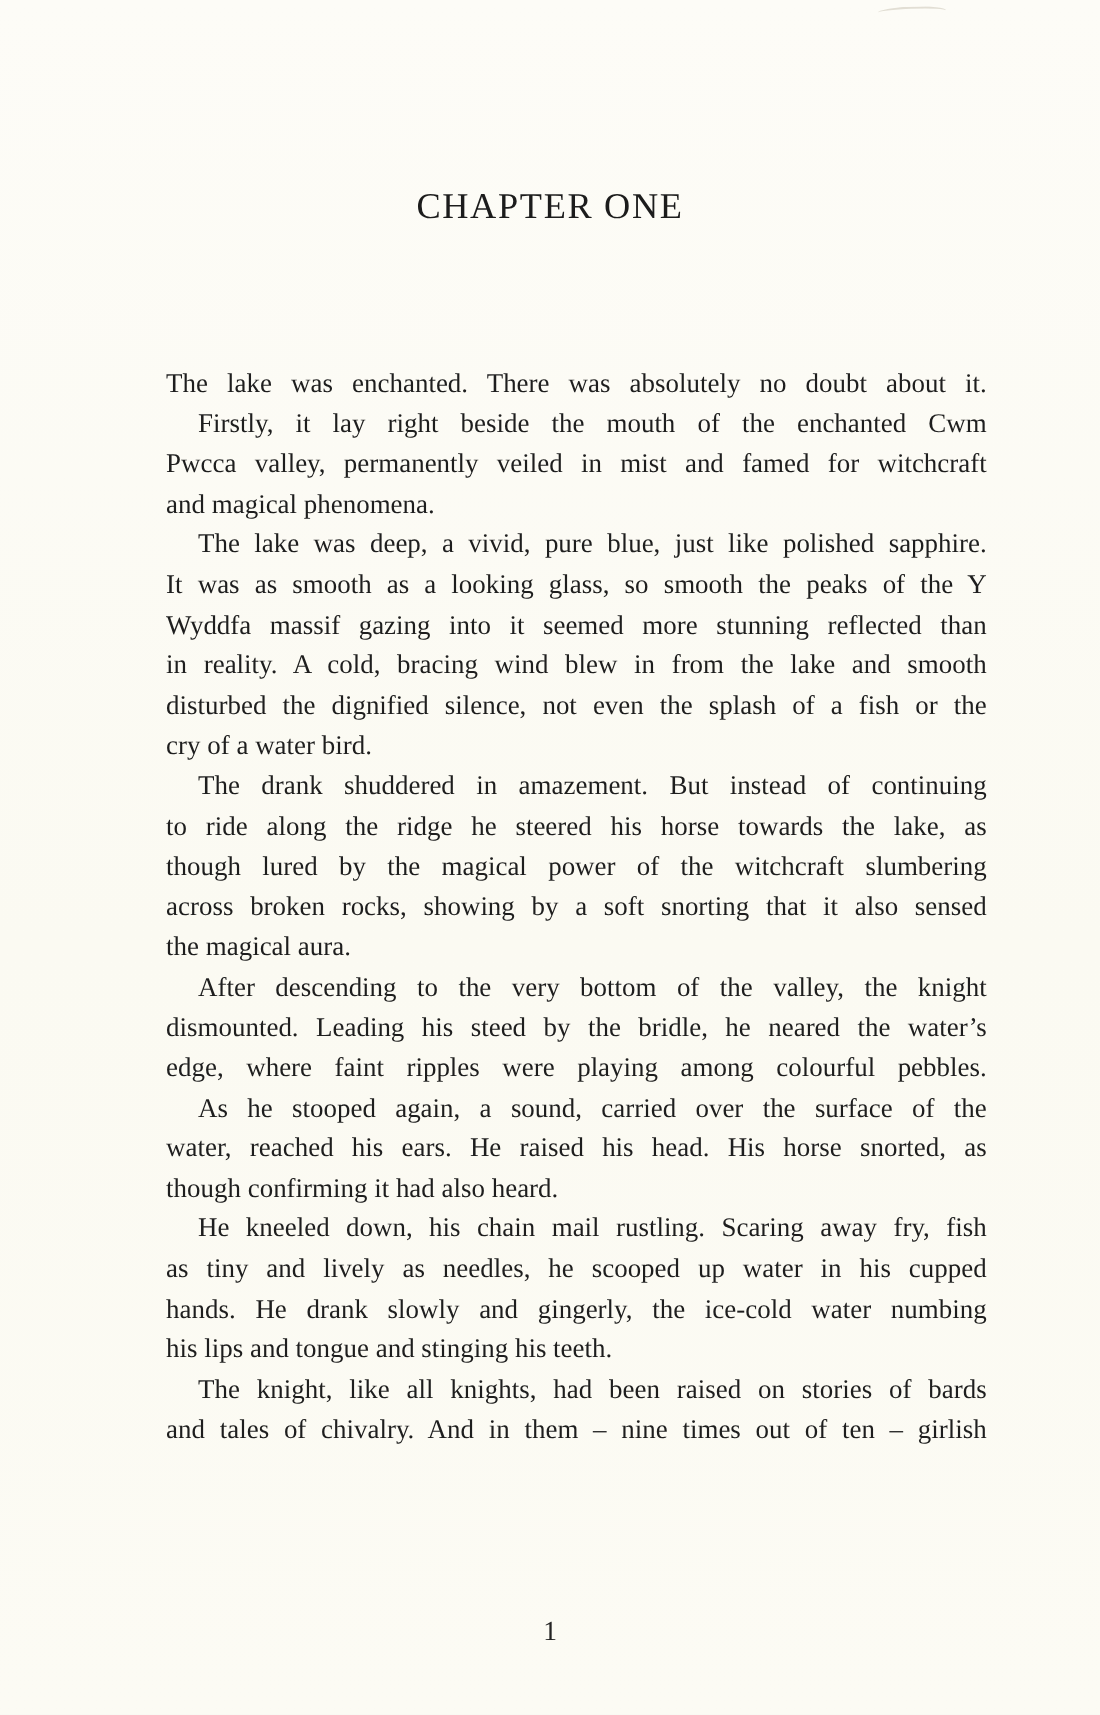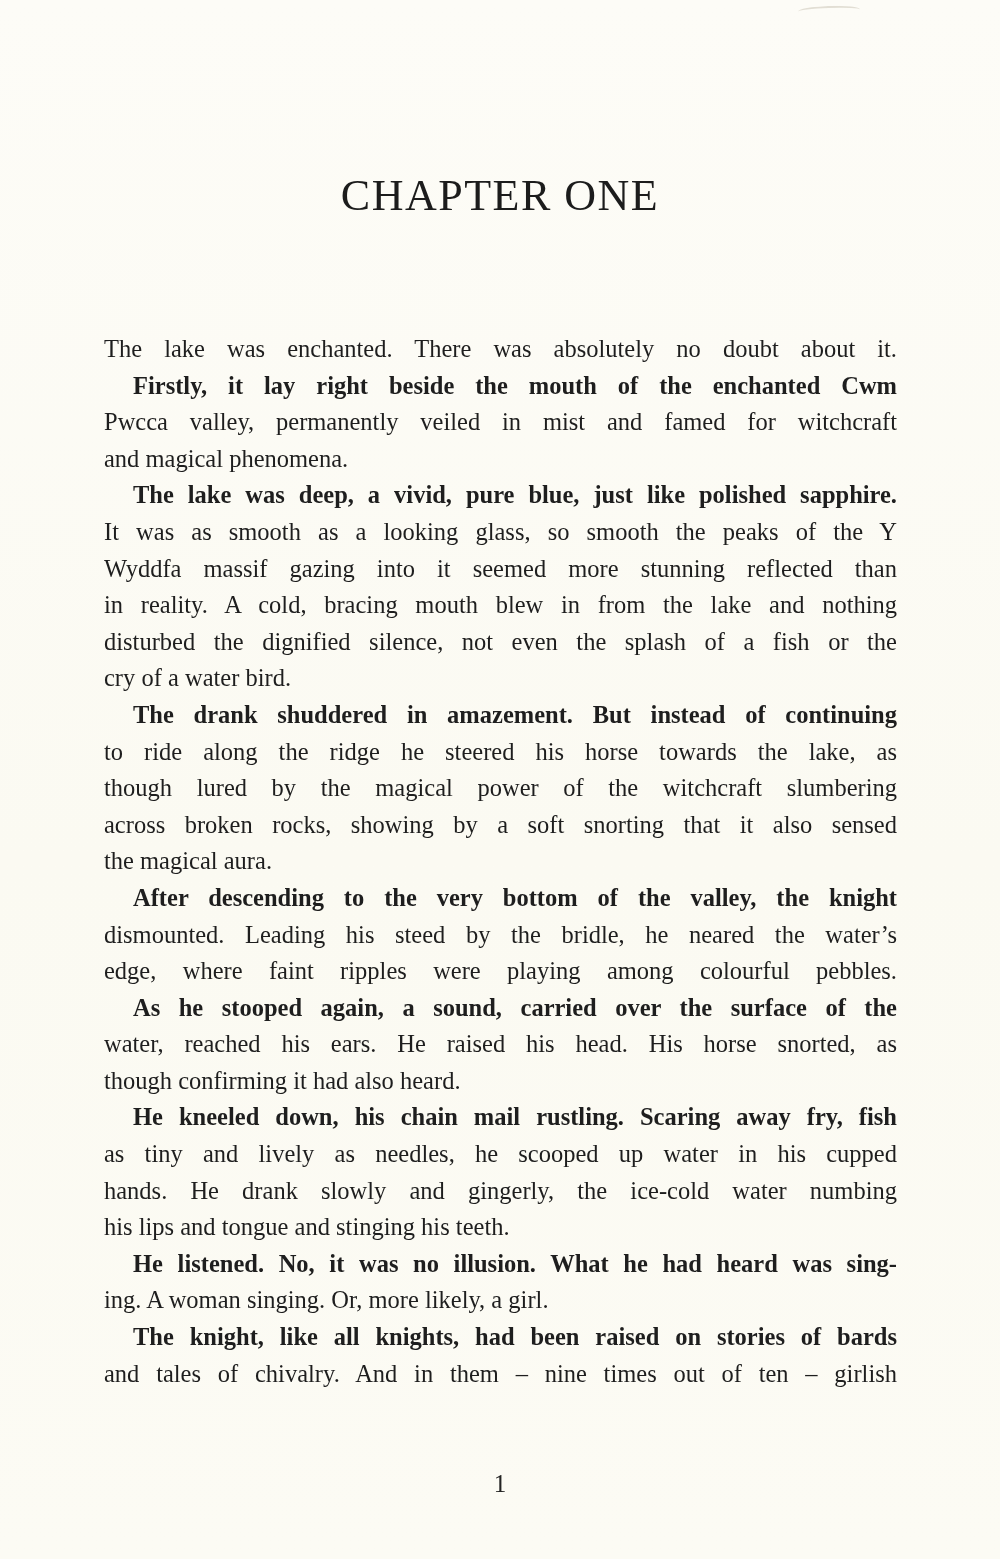--- a/index.html
+++ b/index.html
@@ -15,46 +15,47 @@
     background: linear-gradient(180deg, #fdfcf7 0%, #fbfaf2 55%, #fcfbf4 100%);
     color: #1f1f1f;
     overflow: hidden;
   }
   .chapter-title {
     position: absolute;
     top: 170px;
     left: 0;
     width: 100%;
     text-align: center;
-    font-size: 44px;
+    font-size: 33px;
     font-weight: normal;
     letter-spacing: 1.5px;
     color: #1c1c1c;
   }
   .text-block {
     position: absolute;
     top: 331px;
     left: 104px;
     width: 793px;
   }
   .para { margin: 0; }
   .line {
     font-size: 24.5px;
     line-height: 36.6px;
     white-space: normal;
     text-align: left;
     color: #1e1e1e;
+    margin-left: 47px;
   }
   
   .line.j {
     text-align: justify;
     text-align-last: justify;
   }
   
-  .line.ind { padding-left: 29px; font-weight: bold; }
+  .line.ind { padding-left: 29px; }
   .page-number {
     position: absolute;
     top: 1470px;
     left: 0;
     width: 100%;
     text-align: center;
     font-size: 25px;
     color: #242424;
   }
   
@@ -88,21 +89,21 @@
       <span class="line j ind" style="display:block">Firstly, it lay right beside the mouth of the enchanted Cwm</span>
       <span class="line j" style="display:block">Pwcca valley, permanently veiled in mist and famed for witchcraft</span>
       <span class="line" style="display:block">and magical phenomena.</span>
     </p>
 
 
     <p class="para">
       <span class="line j ind" style="display:block">The lake was deep, a vivid, pure blue, just like polished sapphire.</span>
       <span class="line j" style="display:block">It was as smooth as a looking glass, so smooth the peaks of the Y</span>
       <span class="line j" style="display:block">Wyddfa massif gazing into it seemed more stunning reflected than</span>
-      <span class="line j" style="display:block">in reality. A cold, bracing mouth blew in from the lake and nothing</span>
+      <span class="line j" style="display:block">in reality. A cold, bracing wind blew in from the lake and smooth</span>
       <span class="line j" style="display:block">disturbed the dignified silence, not even the splash of a fish or the</span>
       <span class="line" style="display:block">cry of a water bird.</span>
     </p>
 
     <p class="para">
       <span class="line j ind" style="display:block">The drank shuddered in amazement. But instead of continuing</span>
       <span class="line j" style="display:block">to ride along the ridge he steered his horse towards the lake, as</span>
       <span class="line j" style="display:block">though lured by the magical power of the witchcraft slumbering</span>
       <span class="line j" style="display:block">across broken rocks, showing by a soft snorting that it also sensed</span>
       <span class="line" style="display:block">the magical aura.</span>
@@ -120,24 +121,20 @@
       <span class="line" style="display:block">though confirming it had also heard.</span>
     </p>
 
     <p class="para">
       <span class="line j ind" style="display:block">He kneeled down, his chain mail rustling. Scaring away fry, fish</span>
       <span class="line j" style="display:block">as tiny and lively as needles, he scooped up water in his cupped</span>
       <span class="line j" style="display:block">hands. He drank slowly and gingerly, the ice-cold water numbing</span>
       <span class="line" style="display:block">his lips and tongue and stinging his teeth.</span>
     </p>
 
-    <p class="para">
-      <span class="line j ind" style="display:block">He listened. No, it was no illusion. What he had heard was sing-</span>
-      <span class="line" style="display:block">ing. A woman singing. Or, more likely, a girl.</span>
-    </p>
 
     <p class="para">
       <span class="line j ind" style="display:block">The knight, like all knights, had been raised on stories of bards</span>
       <span class="line j" style="display:block">and tales of chivalry. And in them – nine times out of ten – girlish</span>
     </p>
 
   </div>
 
   <div class="page-number">1</div>
 

